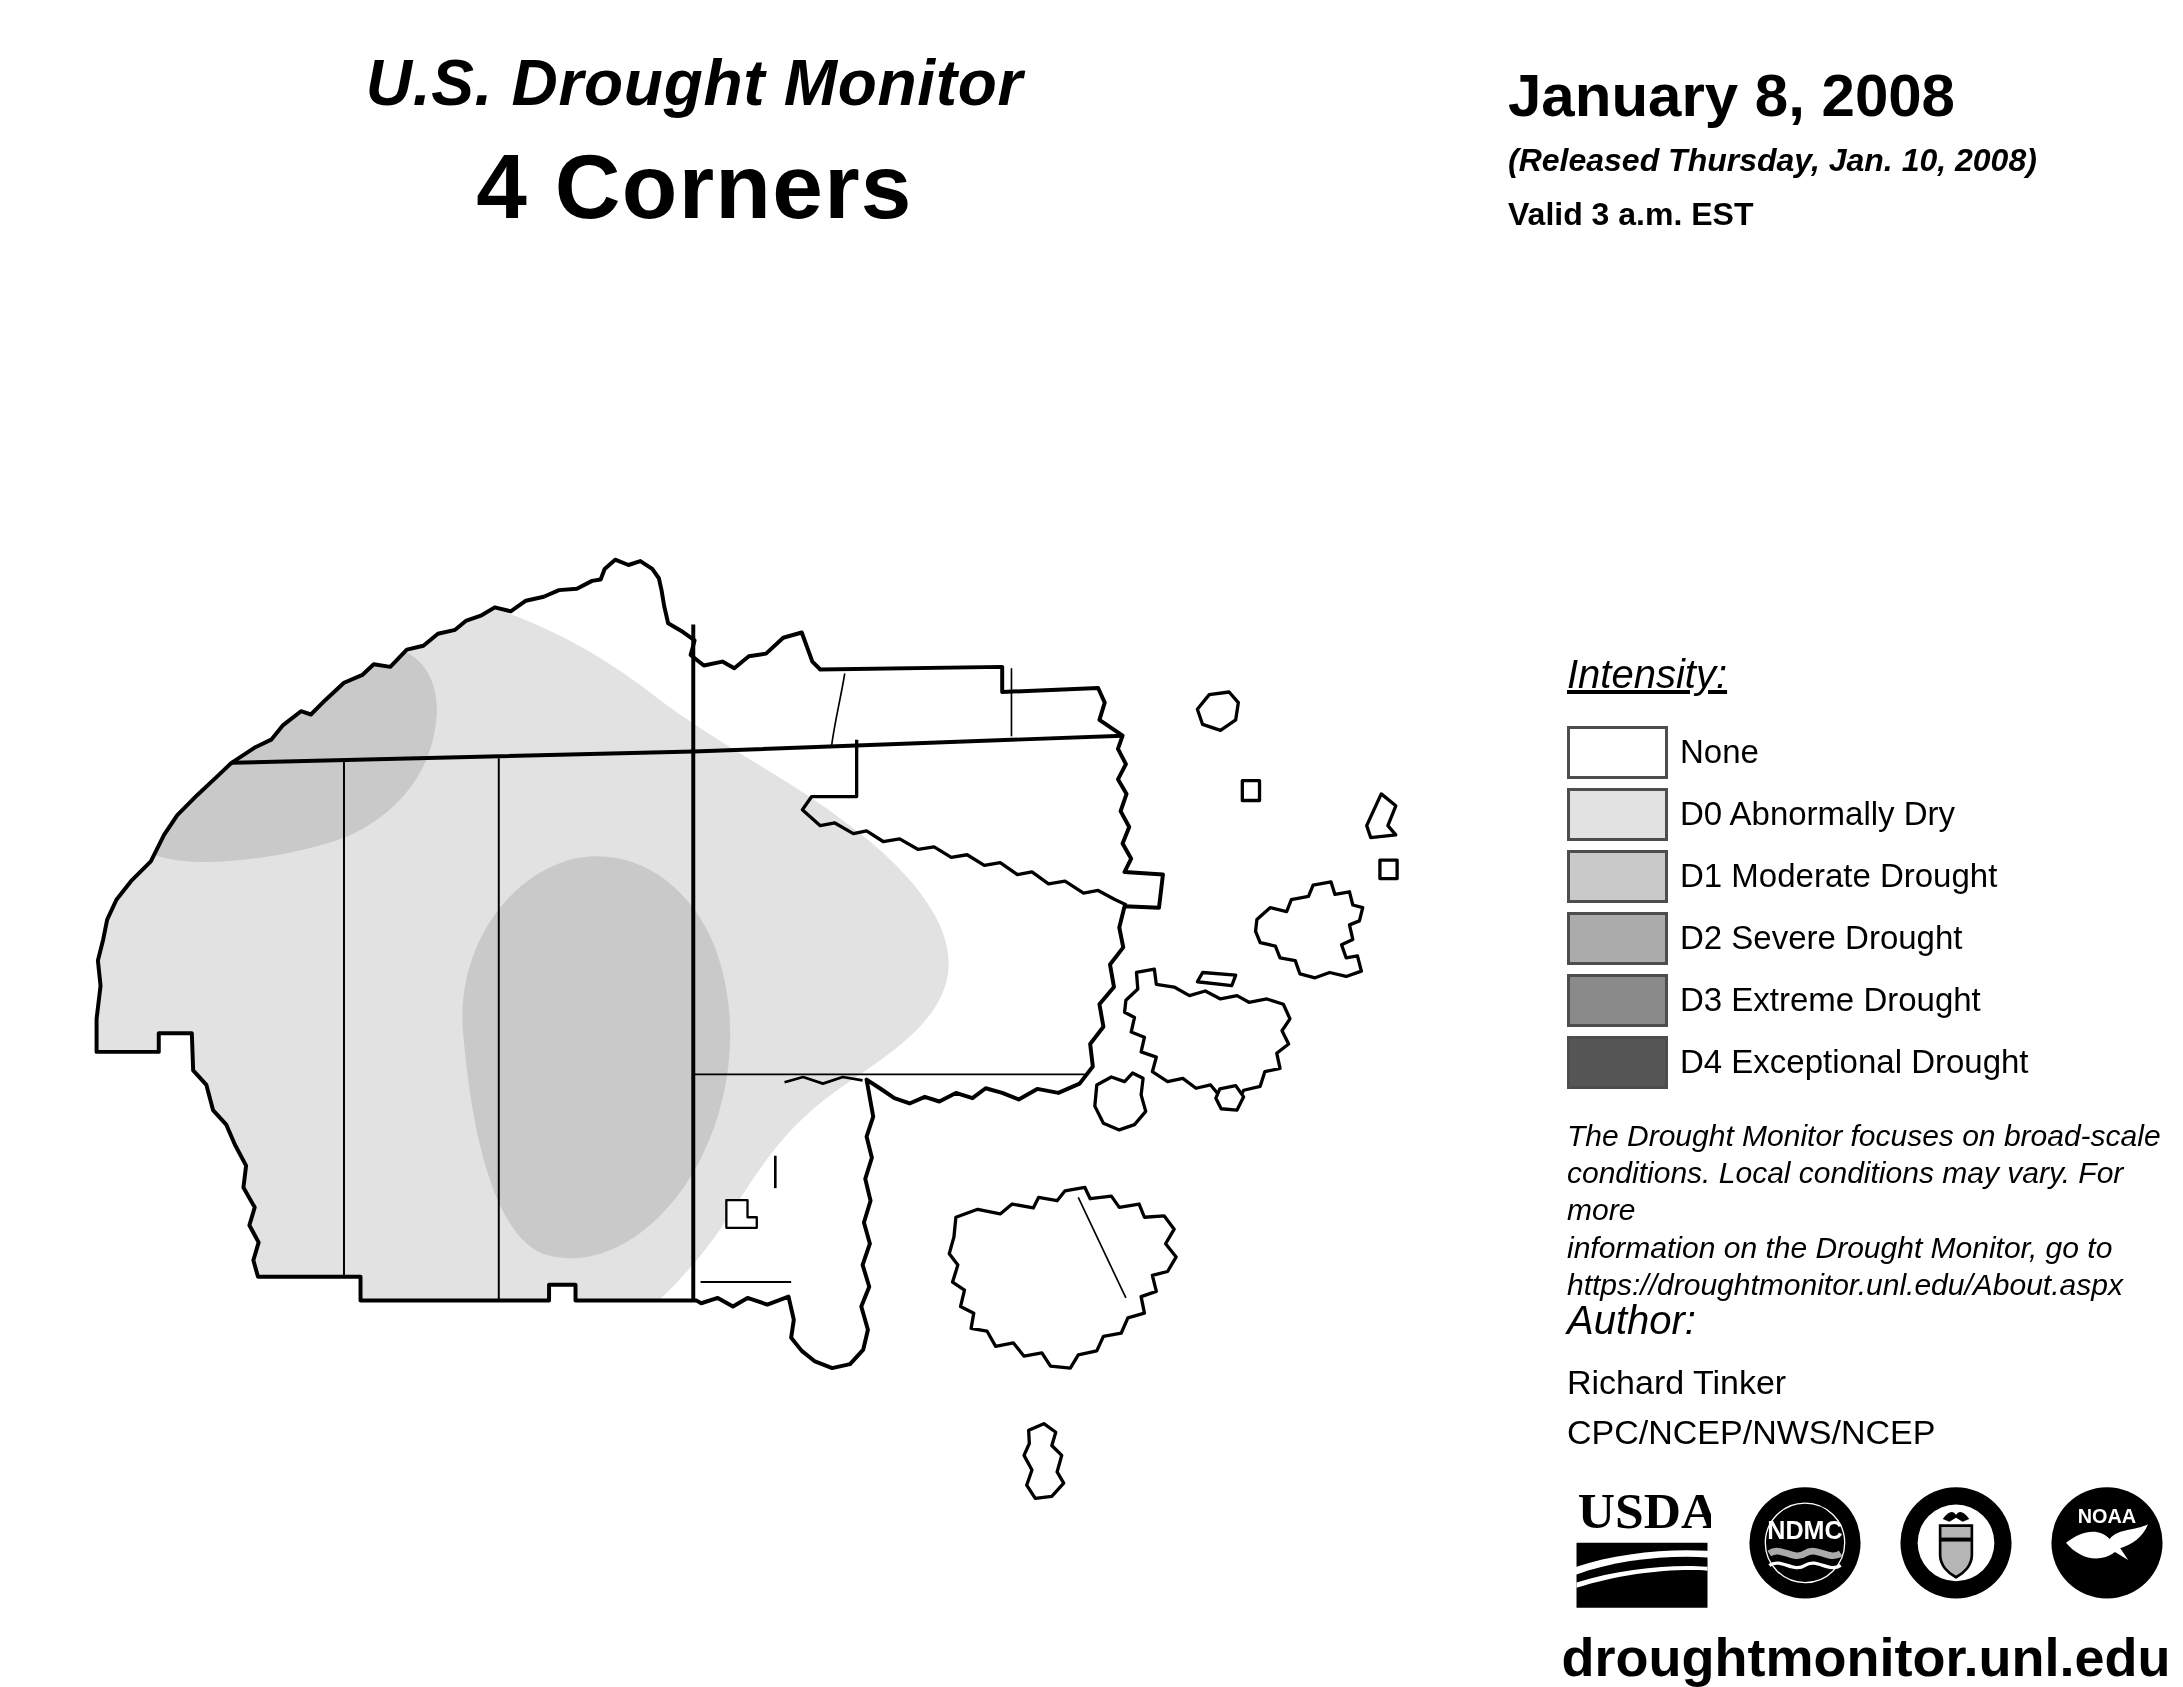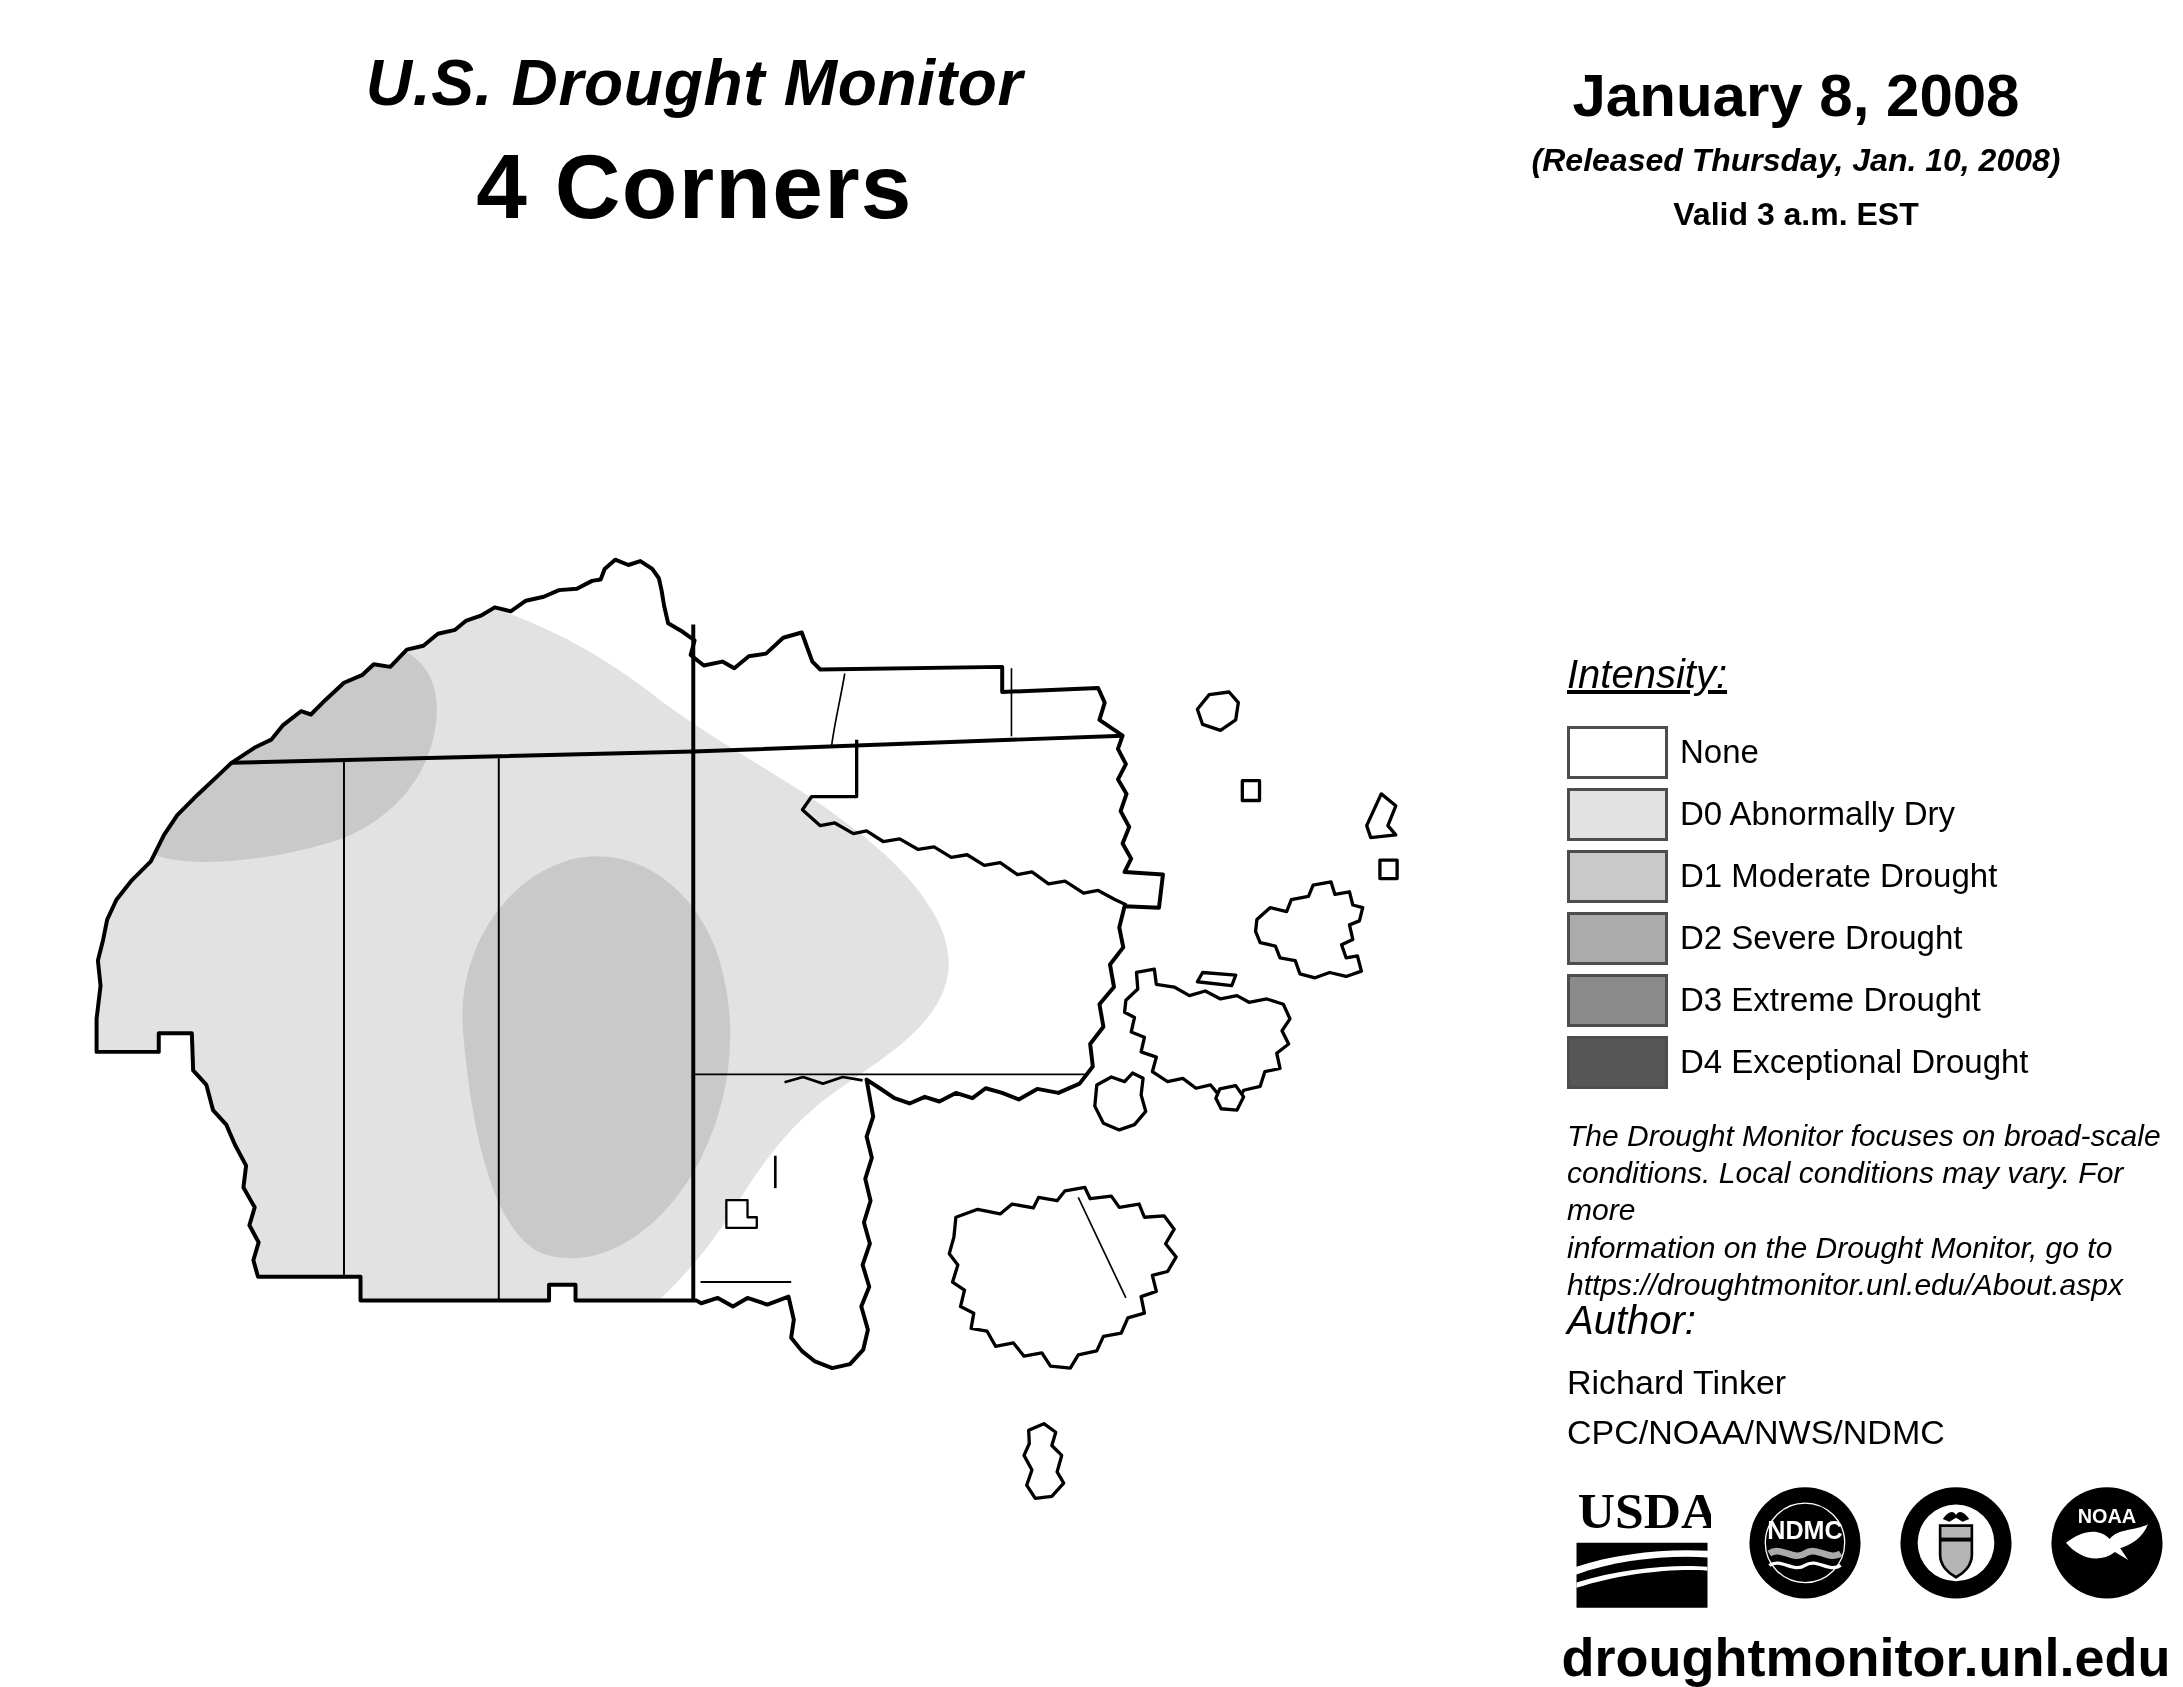--- a/index.html
+++ b/index.html
@@ -3,21 +3,21 @@
 <meta charset="utf-8">
 <style>
   html,body{margin:0;padding:0;background:#ffffff;}
   #canvas{position:relative;width:2183px;height:1687px;background:#fff;overflow:hidden;
           font-family:"Liberation Sans","DejaVu Sans",sans-serif;color:#000;}
   .abs{position:absolute;}
   
   #title-block{left:251px;top:46px;width:887px;text-align:center;}
   #title-line{font-size:64px;font-weight:bold;font-style:italic;letter-spacing:0.7px;}
   #region-line{font-size:91px;font-weight:bold;margin-top:14.6px;letter-spacing:1.3px;}
-  #date-block{left:1508px;top:61px;width:576px;text-align:center;}
+  #date-block{left:1508px;top:61px;width:576px;text-align:left;}
   #date-line{font-size:60px;font-weight:bold;}
   #released-line{font-size:32px;font-weight:bold;font-style:italic;margin-top:12px;}
   #valid-line{font-size:32px;font-weight:bold;margin-top:17px;}
   
   #legend{left:1567px;top:652px;width:629px;}
   .legend-heading{font-size:40px;font-style:italic;text-decoration:underline;margin-bottom:24px;}
   .legend-row{display:flex;align-items:center;height:62px;}
   .swatch{width:101px;height:53px;border:3.3px solid #4d4d4d;box-sizing:border-box;flex:0 0 auto;}
   .legend-label{font-size:33px;margin-left:12px;white-space:nowrap;}
   
@@ -128,21 +128,21 @@
   </div>
 
   <div class="abs" id="disclaimer">The Drought Monitor focuses on broad-scale
 conditions. Local conditions may vary. For more
 information on the Drought Monitor, go to
 https://droughtmonitor.unl.edu/About.aspx</div>
 
   <div class="abs" id="author-block">
     <div id="author-heading">Author:</div>
     <div id="author-name">Richard Tinker</div>
-    <div id="author-org">CPC/NOAA/NWS/NDMC</div>
+    <div id="author-org">CPC/NCEP/NWS/NCEP</div>
   </div>
 
   <div class="abs" id="logos">
 
     <svg width="136" height="129" viewBox="0 0 205 195">
       <text x="4" y="70" font-family="Liberation Serif, DejaVu Serif, serif" font-weight="bold" font-size="78" fill="#000">USDA</text>
       <path fill="#000" d="M2,92 L200,92 L200,104 C140,100 60,108 2,128 Z"></path>
       <path fill="#000" d="M2,140 C60,118 140,110 200,114 L200,190 L2,190 Z"></path>
       <path fill="#fff" d="M2,152 C70,130 150,124 200,128 L200,134 C150,130 70,138 2,160 Z"></path>
     </svg>

